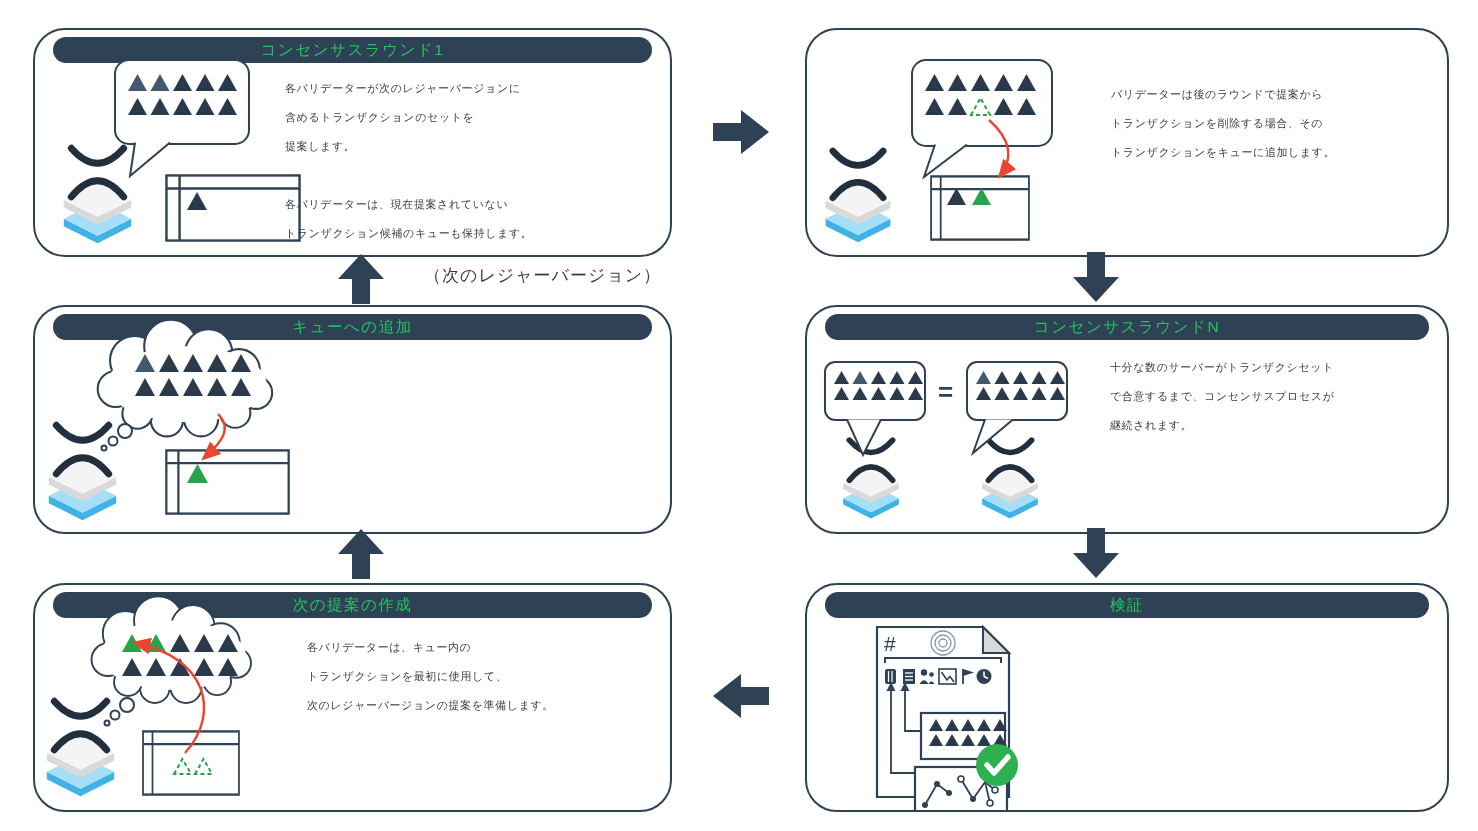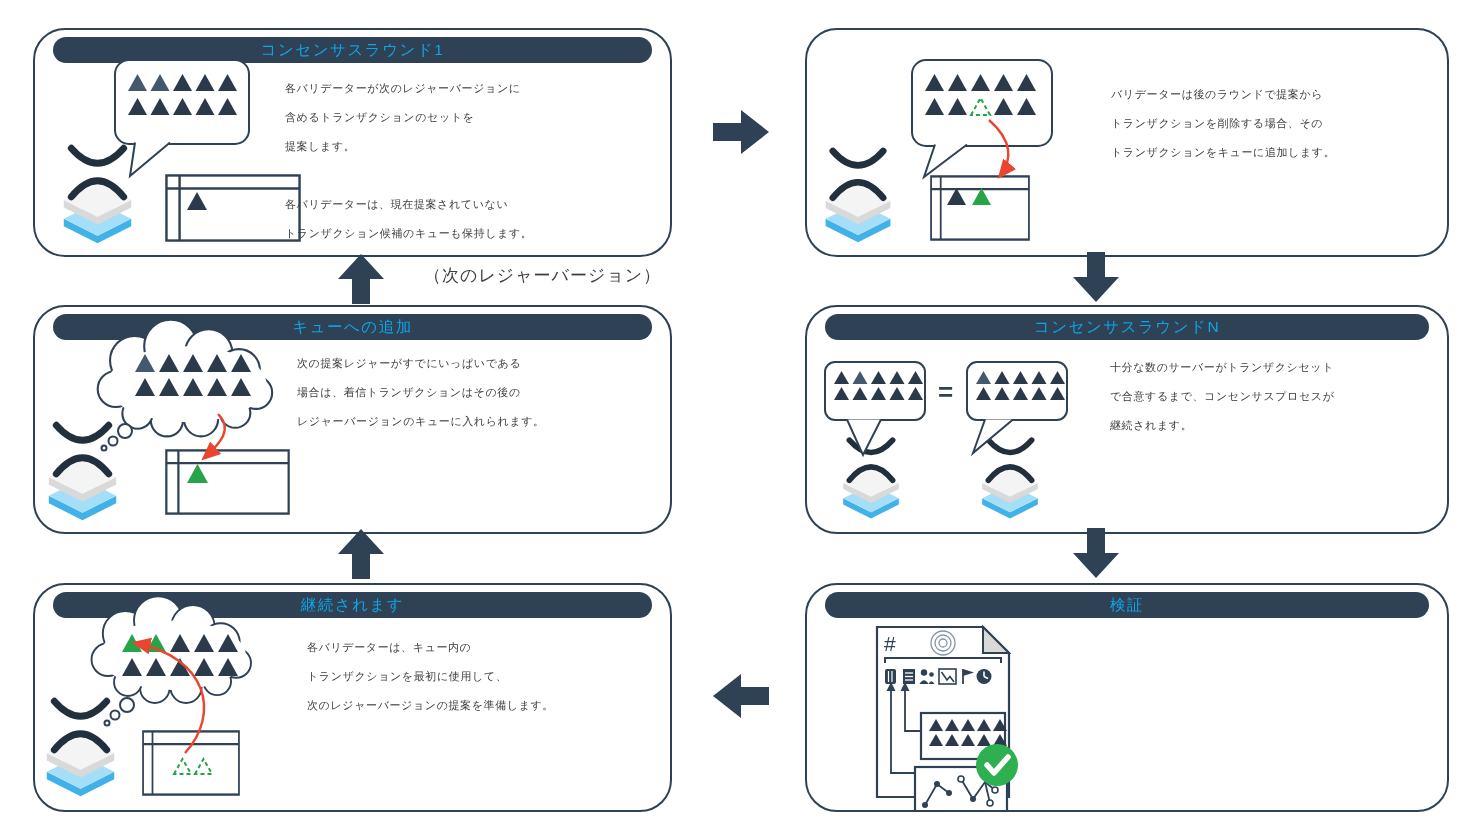--- a/index.html
+++ b/index.html
@@ -1,20 +1,20 @@
 <!DOCTYPE html>
 <html style="--navy: #2f4154; --logo: #222f3d; --red: #e9452f; --green: #27a449; --green-check: #2eb050; --blue: #41b2e8; --blue-light: #a5dff7; --gray-top: #f4f4f4; --gray-side: #d9d9d9;"><head>
 <meta charset="utf-8">
 <style>
   html,body{margin:0;padding:0;background:#fff;}
   .canvas{position:relative;width:1478px;height:831px;background:#fff;overflow:hidden;
           font-family:"Liberation Sans","DejaVu Sans",sans-serif;}
   .box{position:absolute;border:2px solid var(--navy);border-radius:32px;background:#fff;}
   .title-pill{position:absolute;left:18px;right:18px;top:7px;height:26px;border-radius:14px;
-              background:var(--navy);color:#0ea5e9;display:flex;align-items:center;justify-content:center;
+              background:var(--navy);color:#22c55e;display:flex;align-items:center;justify-content:center;
               font-size:15.5px;letter-spacing:1.5px;font-weight:500;}
   .body-text{position:absolute;font-size:11px;line-height:29px;letter-spacing:0.6px;
              color:#3d3d3d;white-space:pre-line;}
   .box-art{position:absolute;left:0;top:0;}
   .flow-arrow{position:absolute;}
   .connector-label{position:absolute;font-size:17px;letter-spacing:1px;color:#3d3d3d;}
   svg text{font-family:"Liberation Sans","DejaVu Sans",sans-serif;}
 </style>
 </head>
 <body>
@@ -144,23 +144,20 @@
           <polygon points="148,89 158,71 168,89" fill="#2b3a4b"></polygon>
           <polygon points="172,89 182,71 192,89" fill="#2b3a4b"></polygon>
           <polygon points="196,89 206,71 216,89" fill="#2b3a4b"></polygon>
         </g>
       <use href="#sym-queue" x="130" y="142" width="125" height="66"></use>
       <g>
           <polygon points="152,176 162.5,157 173,176" fill="#27a449"></polygon>
         </g>
       <path d="M183,107 C198,122 186,136 169,151" fill="none" style="stroke:var(--red)" stroke-width="2.4" marker-end="url(#mred)"></path>
     </svg>
-    <div class="body-text" style="left:262px;top:42px;width:375px">次の提案レジャーがすでにいっぱいである
-場合は、着信トランザクションはその後の
-レジャーバージョンのキューに入れられます。</div>
   </section>
 
   <section class="box" style="left:805px;top:305px;width:640px;height:225px">
     <div class="title-pill">コンセンサスラウンドN</div>
     <svg class="box-art" width="640" height="225" viewBox="0 0 640 225">
       <use href="#sym-server" x="33" y="128" width="62" height="85"></use>
       <use href="#sym-server" x="172" y="128" width="62" height="85"></use>
       <g>
         <rect x="18" y="55" width="100" height="58" rx="10" fill="#fff" style="stroke:var(--navy)" stroke-width="2"></rect>
         <path d="M40,112.5 L56,148 L74,112.5" fill="#fff" style="stroke:var(--navy)" stroke-width="2"></path>
@@ -194,21 +191,21 @@
           <polygon points="243,93 250.5,80 258,93" fill="#2b3a4b"></polygon>
         </g>
       <text x="131" y="94" font-size="26" font-weight="bold" style="fill:var(--navy)">=</text>
     </svg>
     <div class="body-text" style="left:303px;top:46px;width:330px">十分な数のサーバーがトランザクシセット
 で合意するまで、コンセンサスプロセスが
 継続されます。</div>
   </section>
 
   <section class="box" style="left:33px;top:583px;width:635px;height:225px">
-    <div class="title-pill">継続されます</div>
+    <div class="title-pill">次の提案の作成</div>
     <svg class="box-art" width="635" height="225" viewBox="0 0 635 225">
       <use href="#sym-server" x="8" y="110" width="75" height="103"></use>
       <g>
         <use href="#sym-cloud" x="12" y="7" width="213" height="117"></use>
         <g style="stroke:var(--navy)" stroke-width="2" fill="#fff">
           <circle cx="92" cy="120" r="7"></circle>
             <circle cx="80" cy="130" r="4.5"></circle>
             <circle cx="72" cy="138" r="2.5"></circle>
         </g>
       </g>

